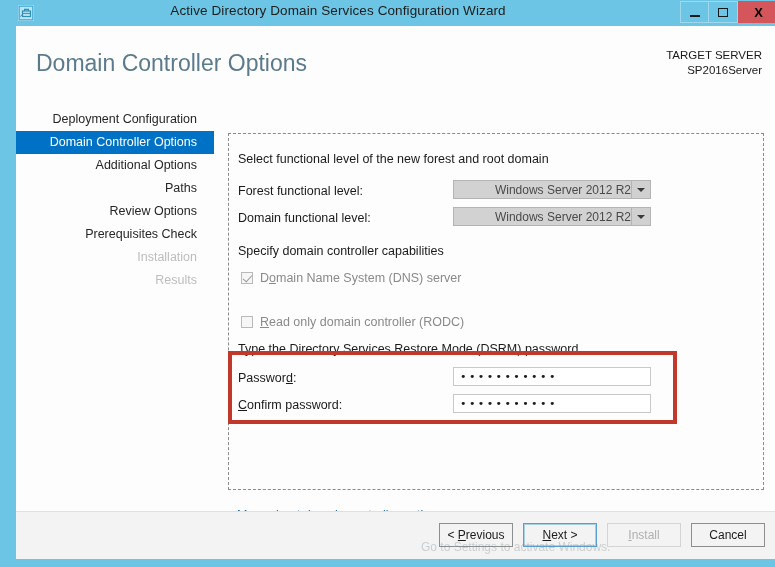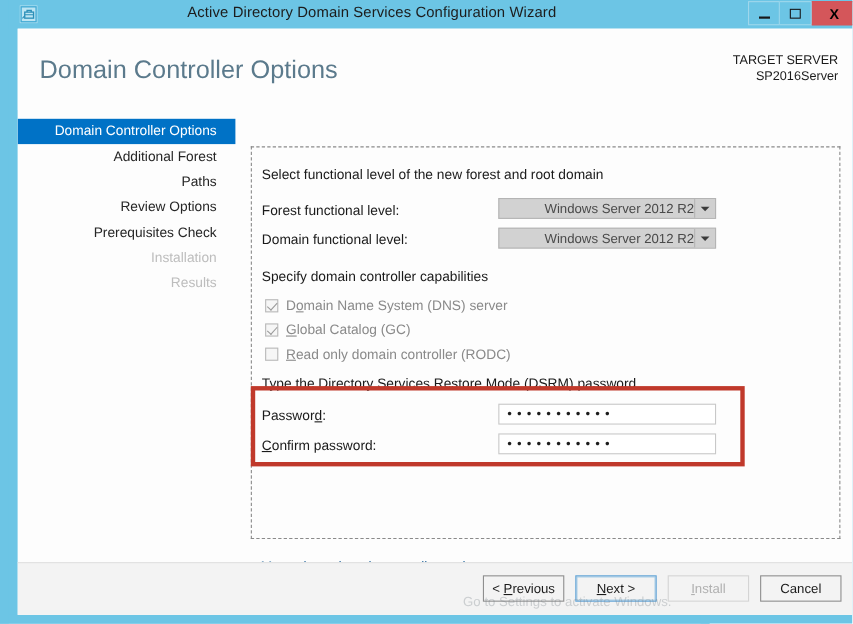--- a/index.html
+++ b/index.html
@@ -388,22 +388,23 @@
 
       <div class="header">
         <div class="page-title">Domain Controller Options</div>
         <div class="target-server">
           <div>TARGET SERVER</div>
           <div class="ts-line2">SP2016Server</div>
         </div>
       </div>
 
       <div class="sidebar">
+        <div class="nav-item">Deployment Configuration</div>
         <div class="nav-item selected">Domain Controller Options</div>
-        <div class="nav-item">Additional Forest</div>
+        <div class="nav-item">Additional Options</div>
         <div class="nav-item">Paths</div>
         <div class="nav-item">Review Options</div>
         <div class="nav-item">Prerequisites Check</div>
         <div class="nav-item disabled">Installation</div>
         <div class="nav-item disabled">Results</div>
       </div>
 
       <div class="pane">
         <div class="pane-inner">
 
@@ -423,24 +424,20 @@
             <span class="combo-arrow">
                 <i class="tri-down"></i>
               </span>
           </div>
 
           <div class="sec-label" style="left:9px; top:110px;">Specify domain controller capabilities</div>
 
           <div class="cbrow" style="left:12px; top:137px;">
             <span class="cbox checked"></span>
             <span class="cblabel">D<u>o</u>main Name System (DNS) server</span>
-          </div>
-          <div class="cbrow" style="left:12px; top:159px;">
-            <span class="cbox checked"></span>
-            <span class="cblabel"><u>G</u>lobal Catalog (GC)</span>
           </div>
           <div class="cbrow" style="left:12px; top:181px;">
             <span class="cbox"></span>
             <span class="cblabel"><u>R</u>ead only domain controller (RODC)</span>
           </div>
 
           <div class="sec-label" style="left:9px; top:208px;">Type the Directory Services Restore Mode (DSRM) password</div>
 
           <div class="field-label" style="left:9px; top:237px;">Passwor<u>d</u>:</div>
           <div class="pw-input" style="left:224px; top:233px;">

